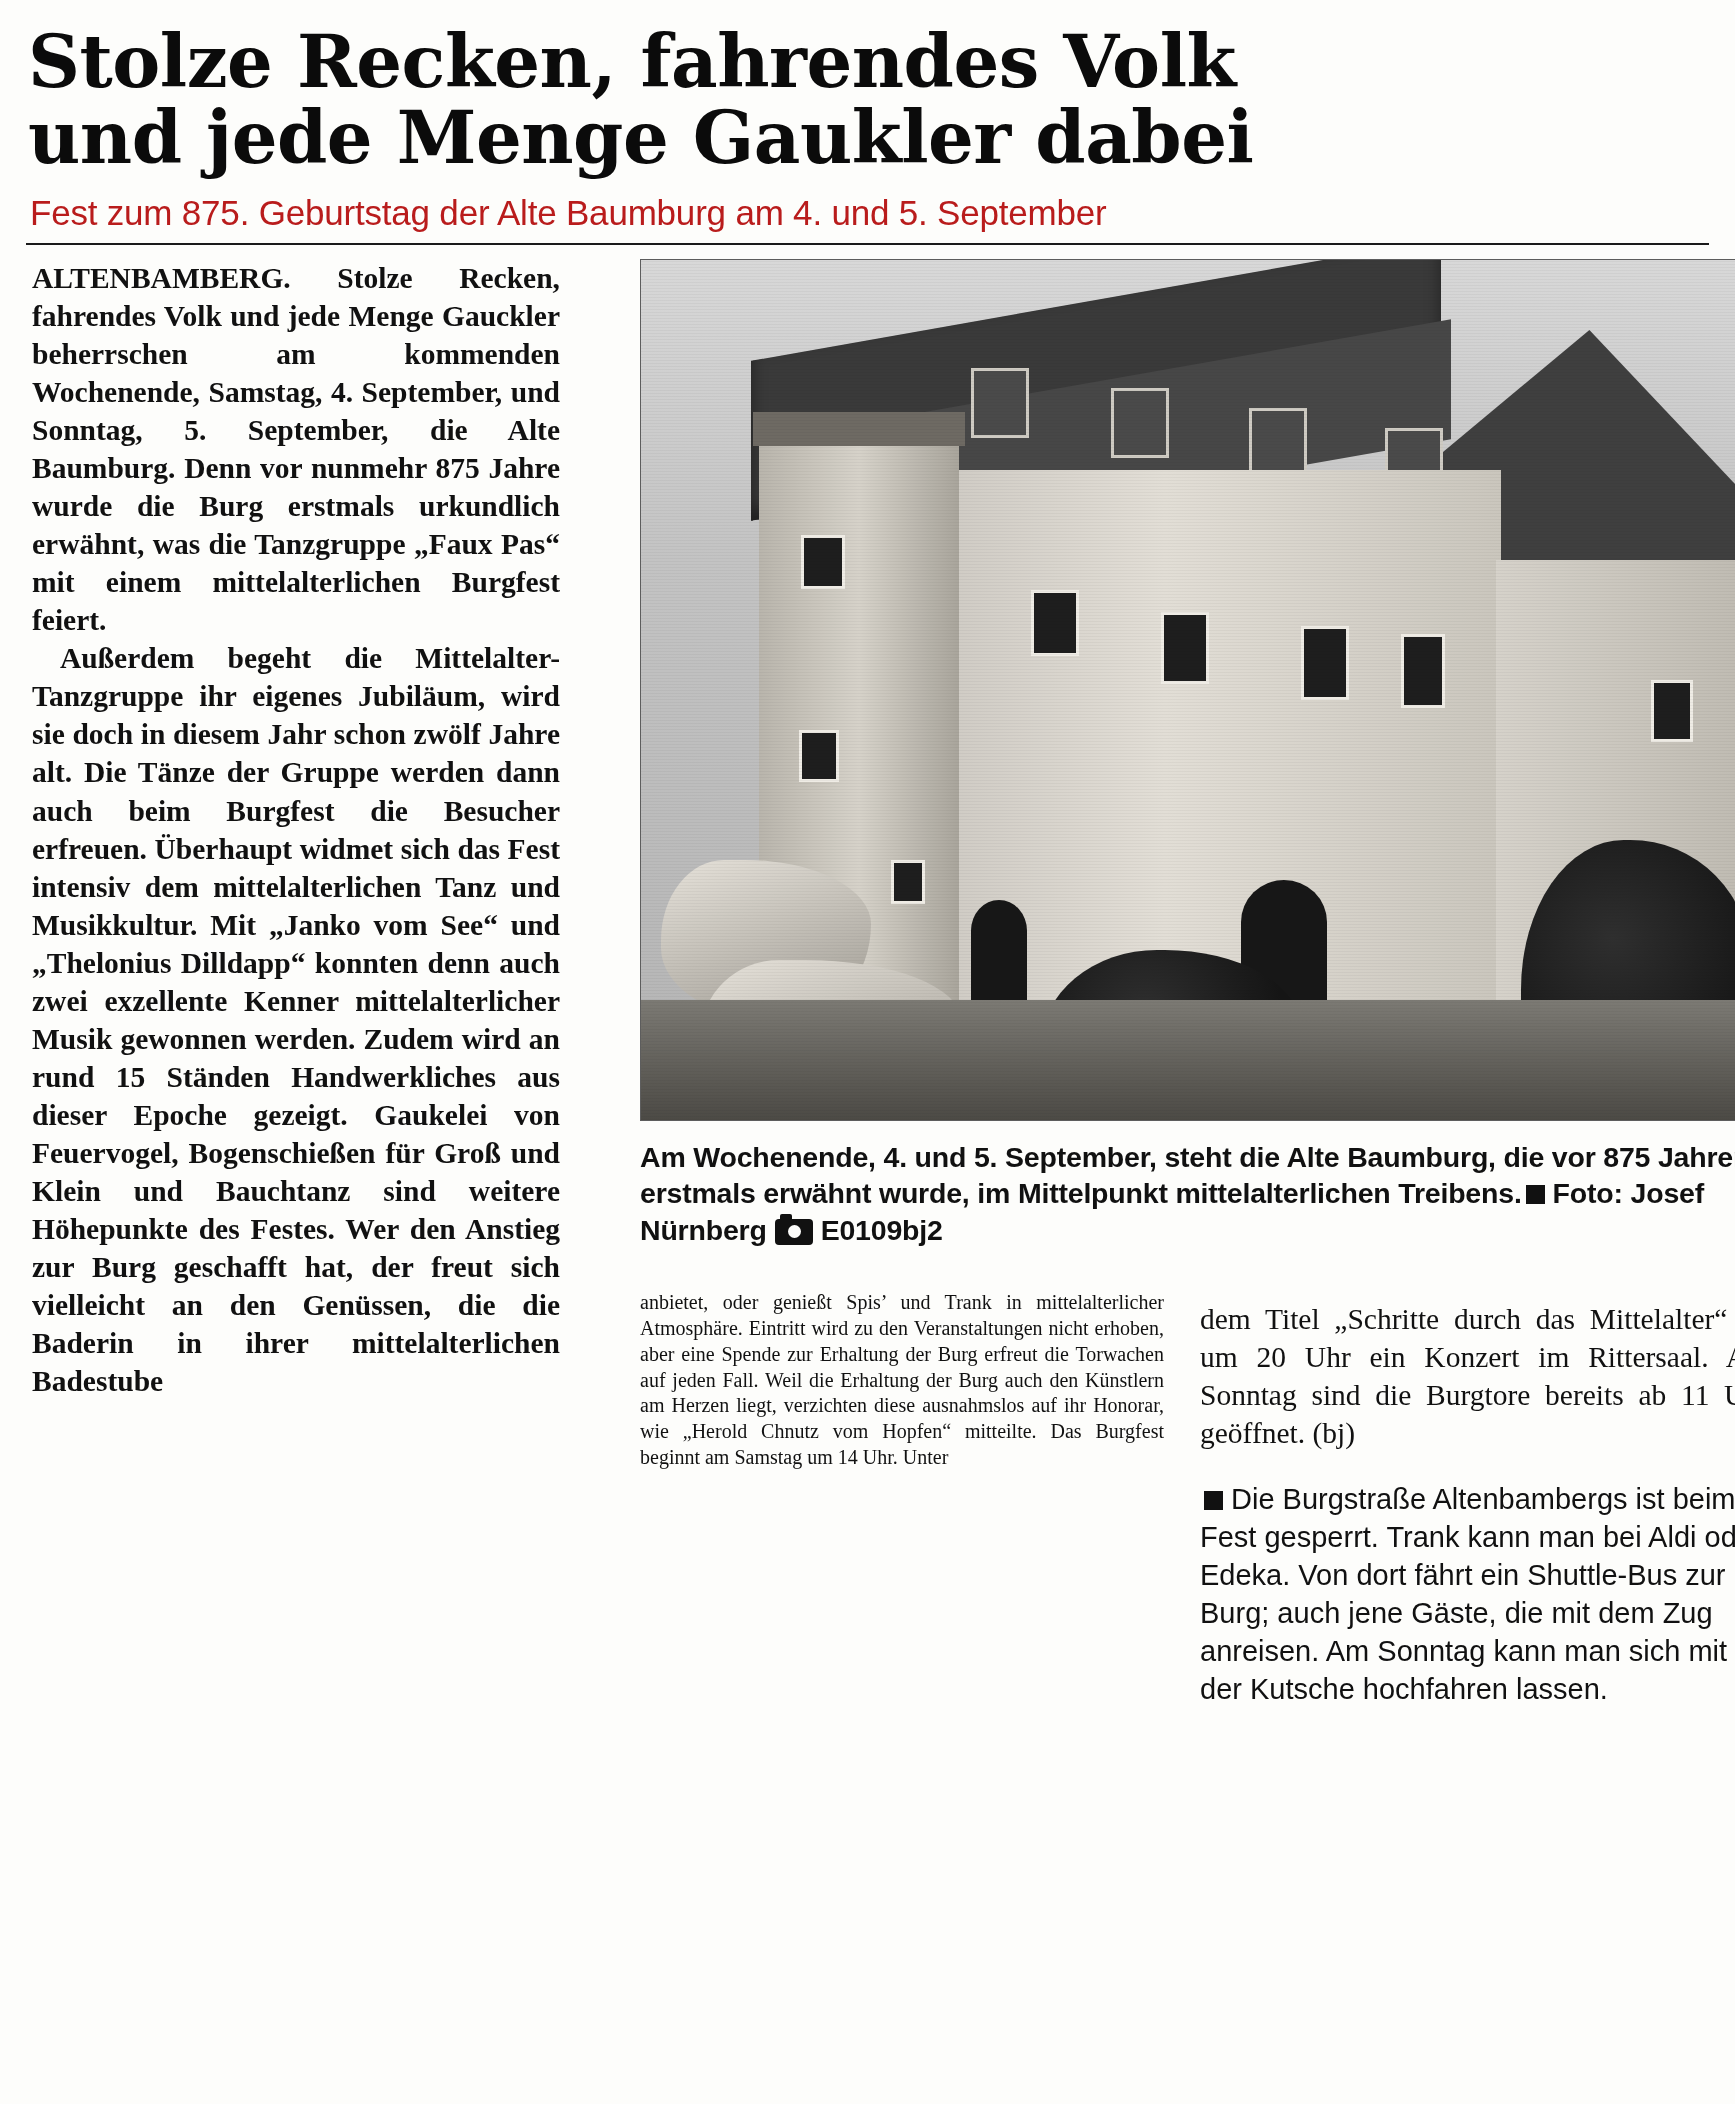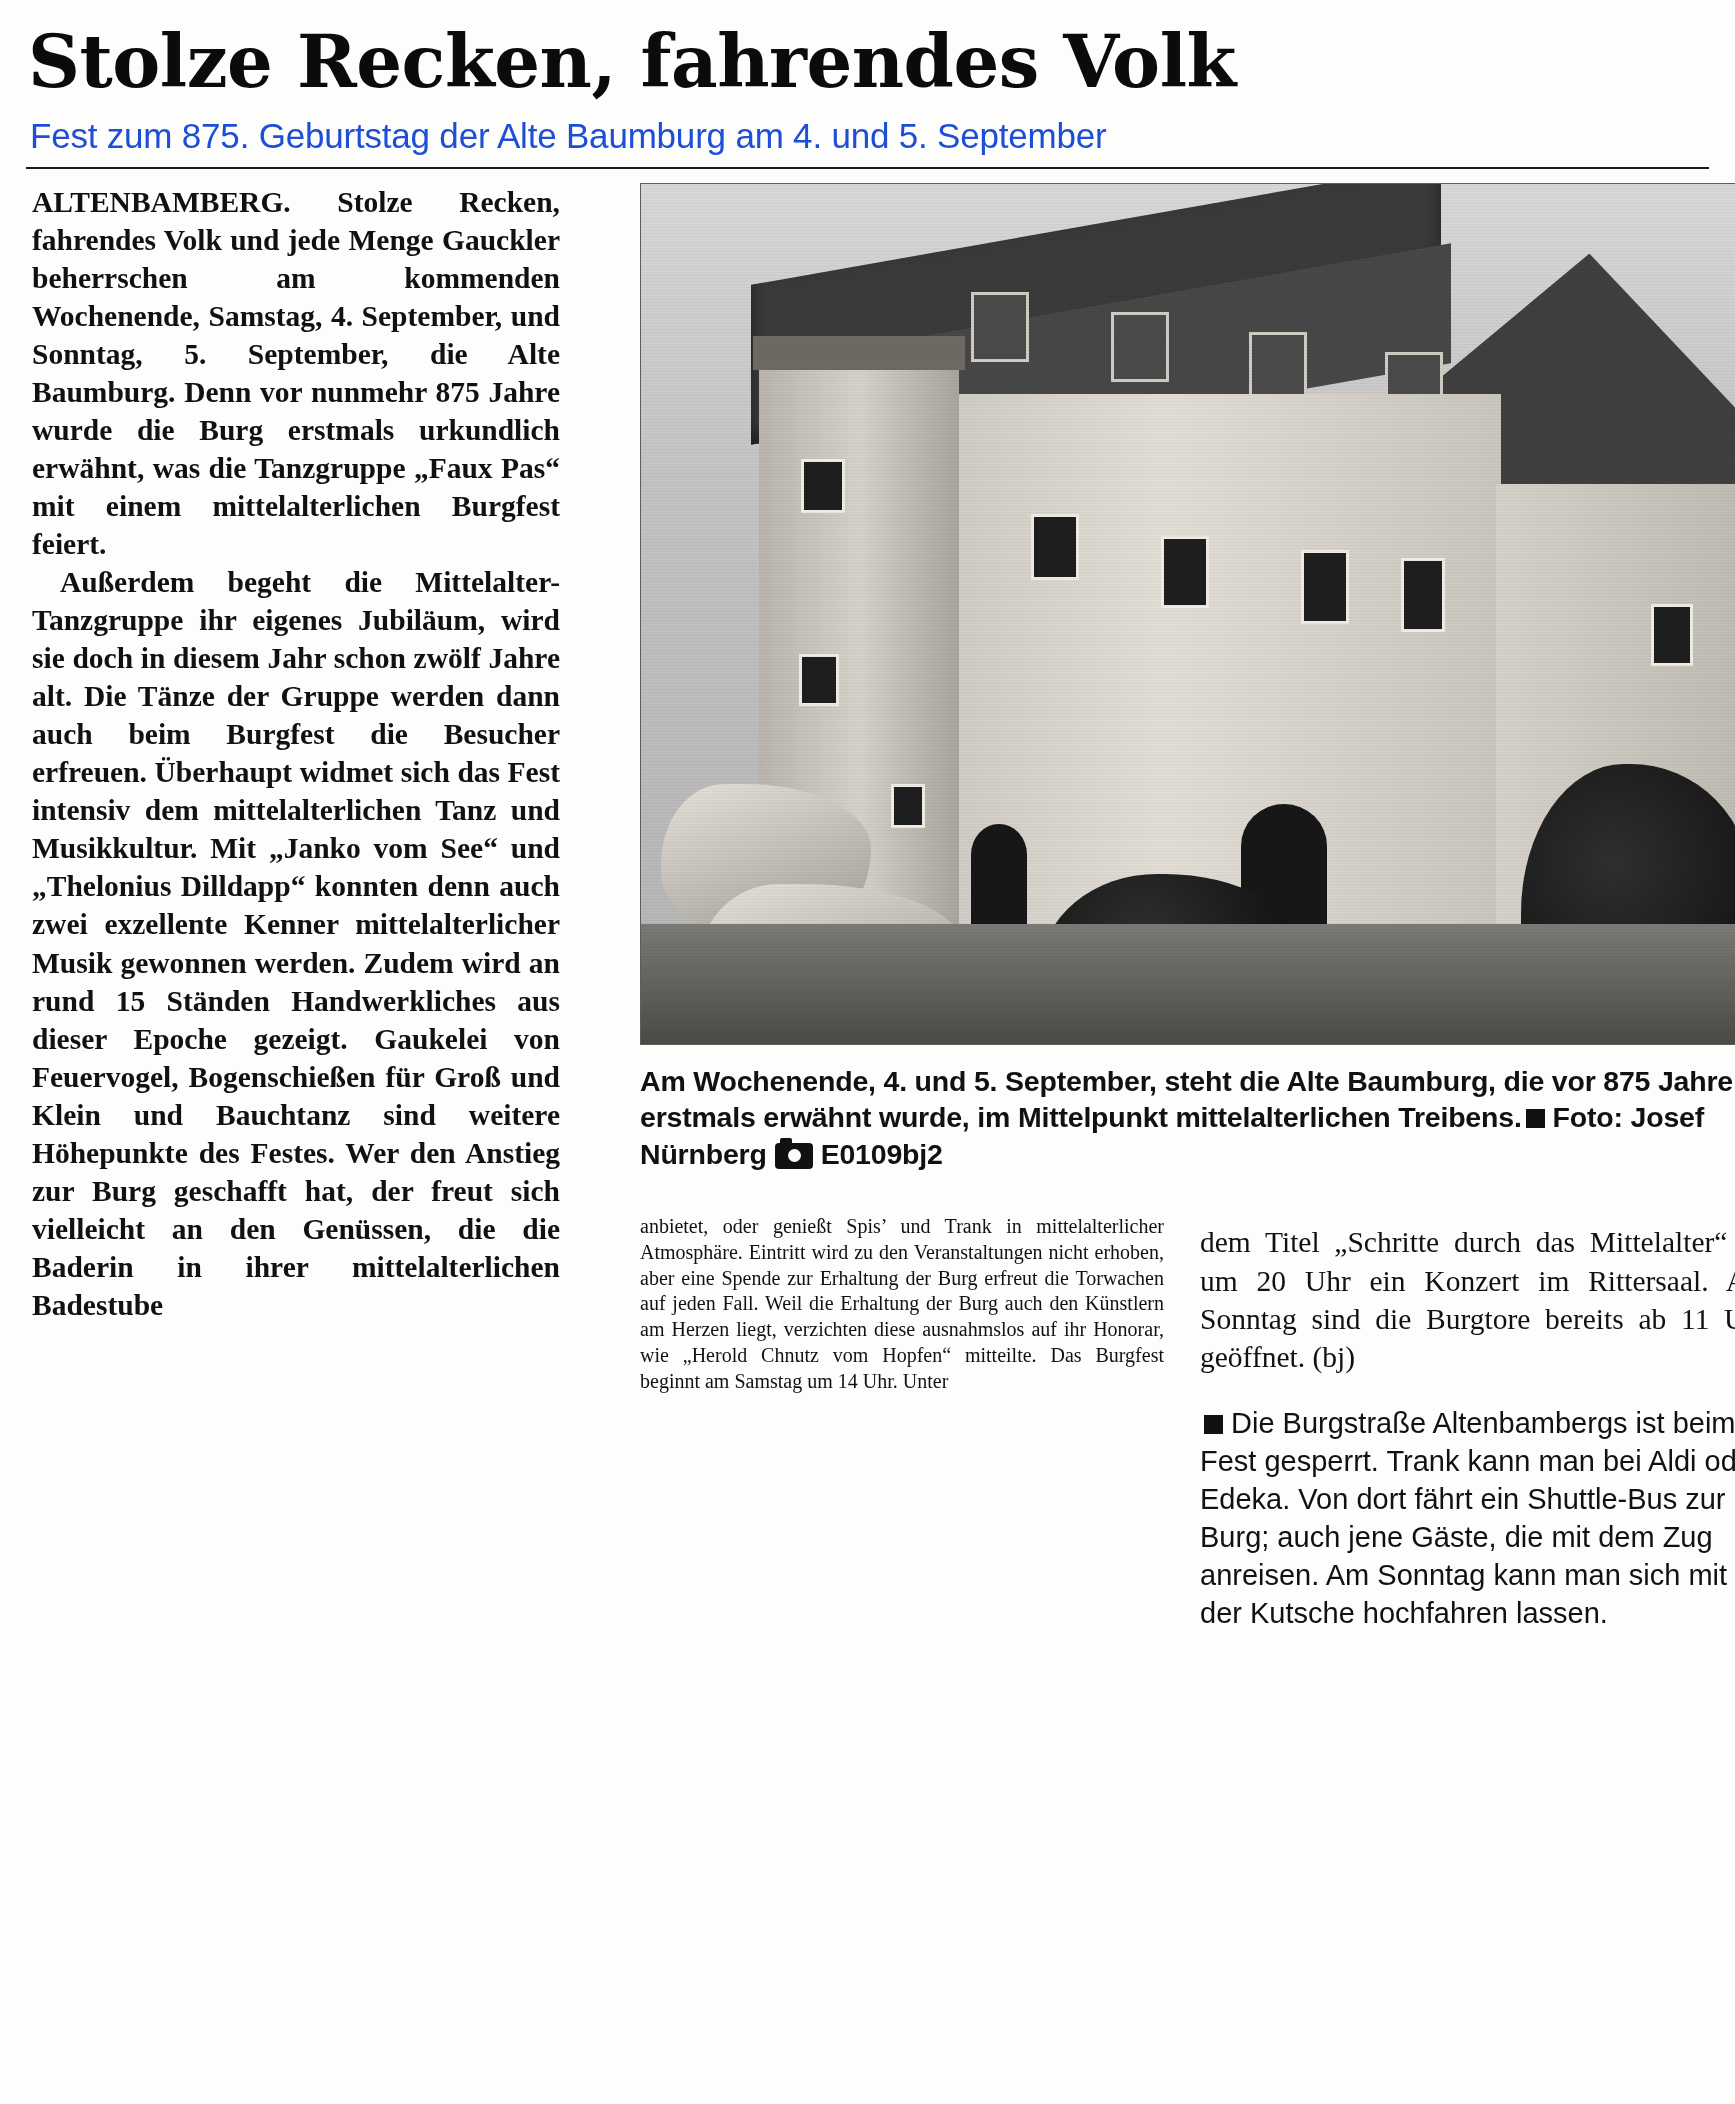--- a/index.html
+++ b/index.html
@@ -34,21 +34,21 @@
     margin: 6px 0 1px 6px;
     color: #0b0b0b;
   }
   .headline .line2 { display: block; }
 
   .subhead {
     font-family: "Liberation Sans", sans-serif;
     font-size: 35px;
     line-height: 1.15;
     margin: 16px 0 10px 8px;
-    color: #1d4ed8;
+    color: #b91c1c;
     letter-spacing: -0.2px;
   }
 
   .rule {
     height: 2px;
     background: #1a1a1a;
     margin: 6px 0 14px 4px;
     width: calc(100% - 8px);
   }
 
@@ -264,20 +264,21 @@
   }
   .end { font-style: normal; }
 </style>
 </head>
 <body>
 
 <div class="page">
 
   <h1 class="headline">
     <span>Stolze Recken, fahrendes Volk</span>
+    <span class="line2">und jede Menge Gaukler dabei</span>
   </h1>
 
   <div class="subhead">Fest zum 875. Geburtstag der Alte Baumburg am 4. und 5. September</div>
 
   <div class="rule"></div>
 
   <div class="content">
 
     <div class="col" id="col-left">
       <p><span class="dateline">ALTENBAMBERG.</span><span> Stolze Recken, fahrendes Volk und jede Menge Gauckler beherrschen am kommenden Wochenende, Samstag, 4. September, und Sonntag, 5. September, die Alte Baumburg. Denn vor nunmehr 875 Jahre wurde die Burg erstmals urkundlich erwähnt, was die Tanzgruppe „Faux Pas“ mit einem mittelalterlichen Burgfest feiert.</span></p>

